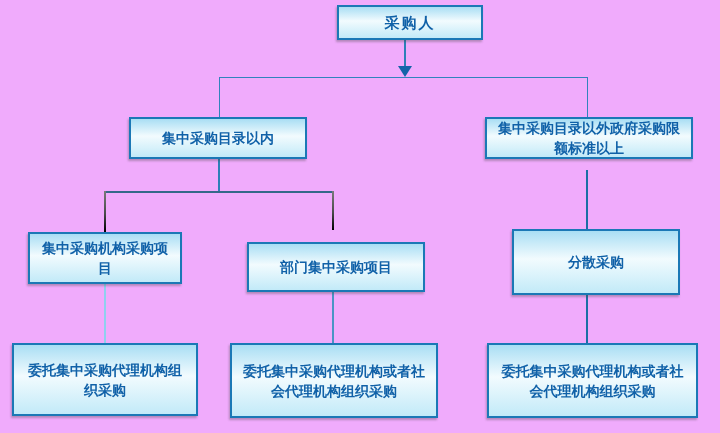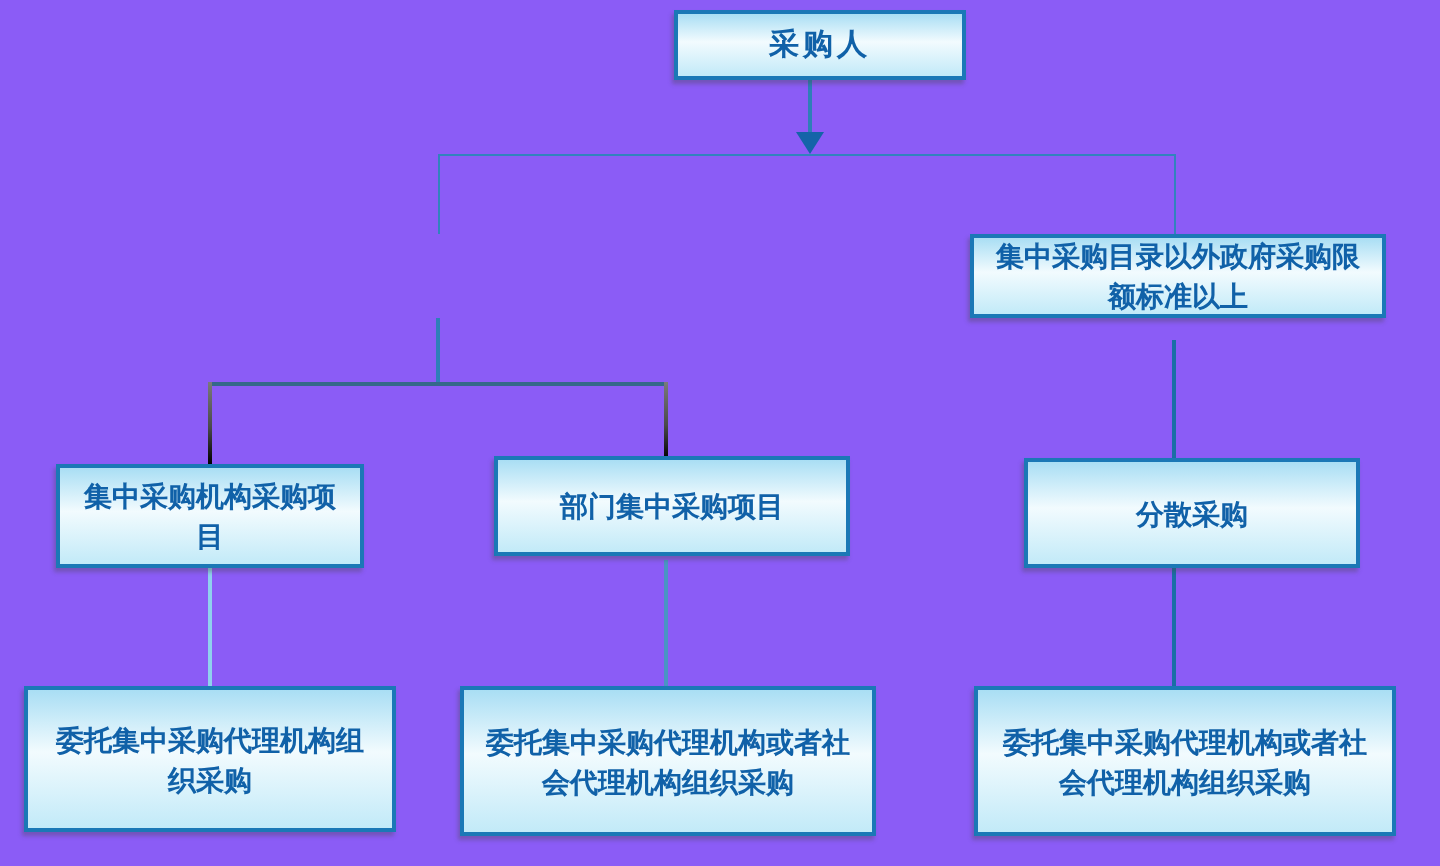--- a/index.html
+++ b/index.html
@@ -4,21 +4,21 @@
 <style>
   html, body { margin: 0; padding: 0; }
   body {
     font-family: "Liberation Sans", "DejaVu Sans", sans-serif;
     background: #ffffff;
   }
   .canvas {
     position: relative;
     width: 720px;
     height: 433px;
-    background: #8b5cf6;
+    background: #f0abfc;
     overflow: hidden;
   }
   .node {
     position: absolute;
     box-sizing: border-box;
     border: 2px solid #1b78b6;
     background: linear-gradient(180deg, #a9def4 0%, #f2fbfe 45%, #c2eaf8 100%);
     color: #1061a8;
     font-weight: bold;
     font-size: 14px;
@@ -63,28 +63,29 @@
   <div class="edge darkv" style="left:104px; top:191px; width:2px;  height:41px;"></div>
   <div class="edge darkv" style="left:332px; top:191px; width:2px;  height:39px;"></div>
 
   <div class="edge light" style="left:104px; top:284px; width:2px; height:59px;"></div>
   <div class="edge medium" style="left:332px; top:280px; width:2px; height:63px;"></div>
   <div class="edge navy" style="left:586px; top:170px; width:2px; height:59px;"></div>
   <div class="edge navy" style="left:586px; top:278px; width:2px; height:65px;"></div>
 
   <div class="node root" style="left:337px; top:5px; width:146px; height:35px;">采购人</div>
 
+  <div class="node" style="left:129px; top:117px; width:178px; height:42px;">集中采购目录以内</div>
 
   <div class="node" style="left:485px; top:117px; width:208px; height:42px;">集中采购目录以外政府采购限额标准以上</div>
 
   <div class="node" style="left:28px; top:232px; width:154px; height:52px;">集中采购机构采购项目</div>
 
-  <div class="node" style="left:247px; top:228px; width:178px; height:50px;text-align:right;">部门集中采购项目</div>
+  <div class="node" style="left:247px; top:242px; width:178px; height:50px;text-align:right;">部门集中采购项目</div>
 
-  <div class="node" style="left:512px; top:229px; width:168px; height:55px;">分散采购</div>
+  <div class="node" style="left:512px; top:229px; width:168px; height:66px;">分散采购</div>
 
   <div class="node" style="left:12px; top:343px; width:186px; height:73px;">委托集中采购代理机构组织采购</div>
 
   <div class="node" style="left:230px; top:343px; width:208px; height:75px;">委托集中采购代理机构或者社会代理机构组织采购</div>
 
   <div class="node" style="left:487px; top:343px; width:211px; height:75px;">委托集中采购代理机构或者社会代理机构组织采购</div>
 
 </div>
 
 </body></html>

